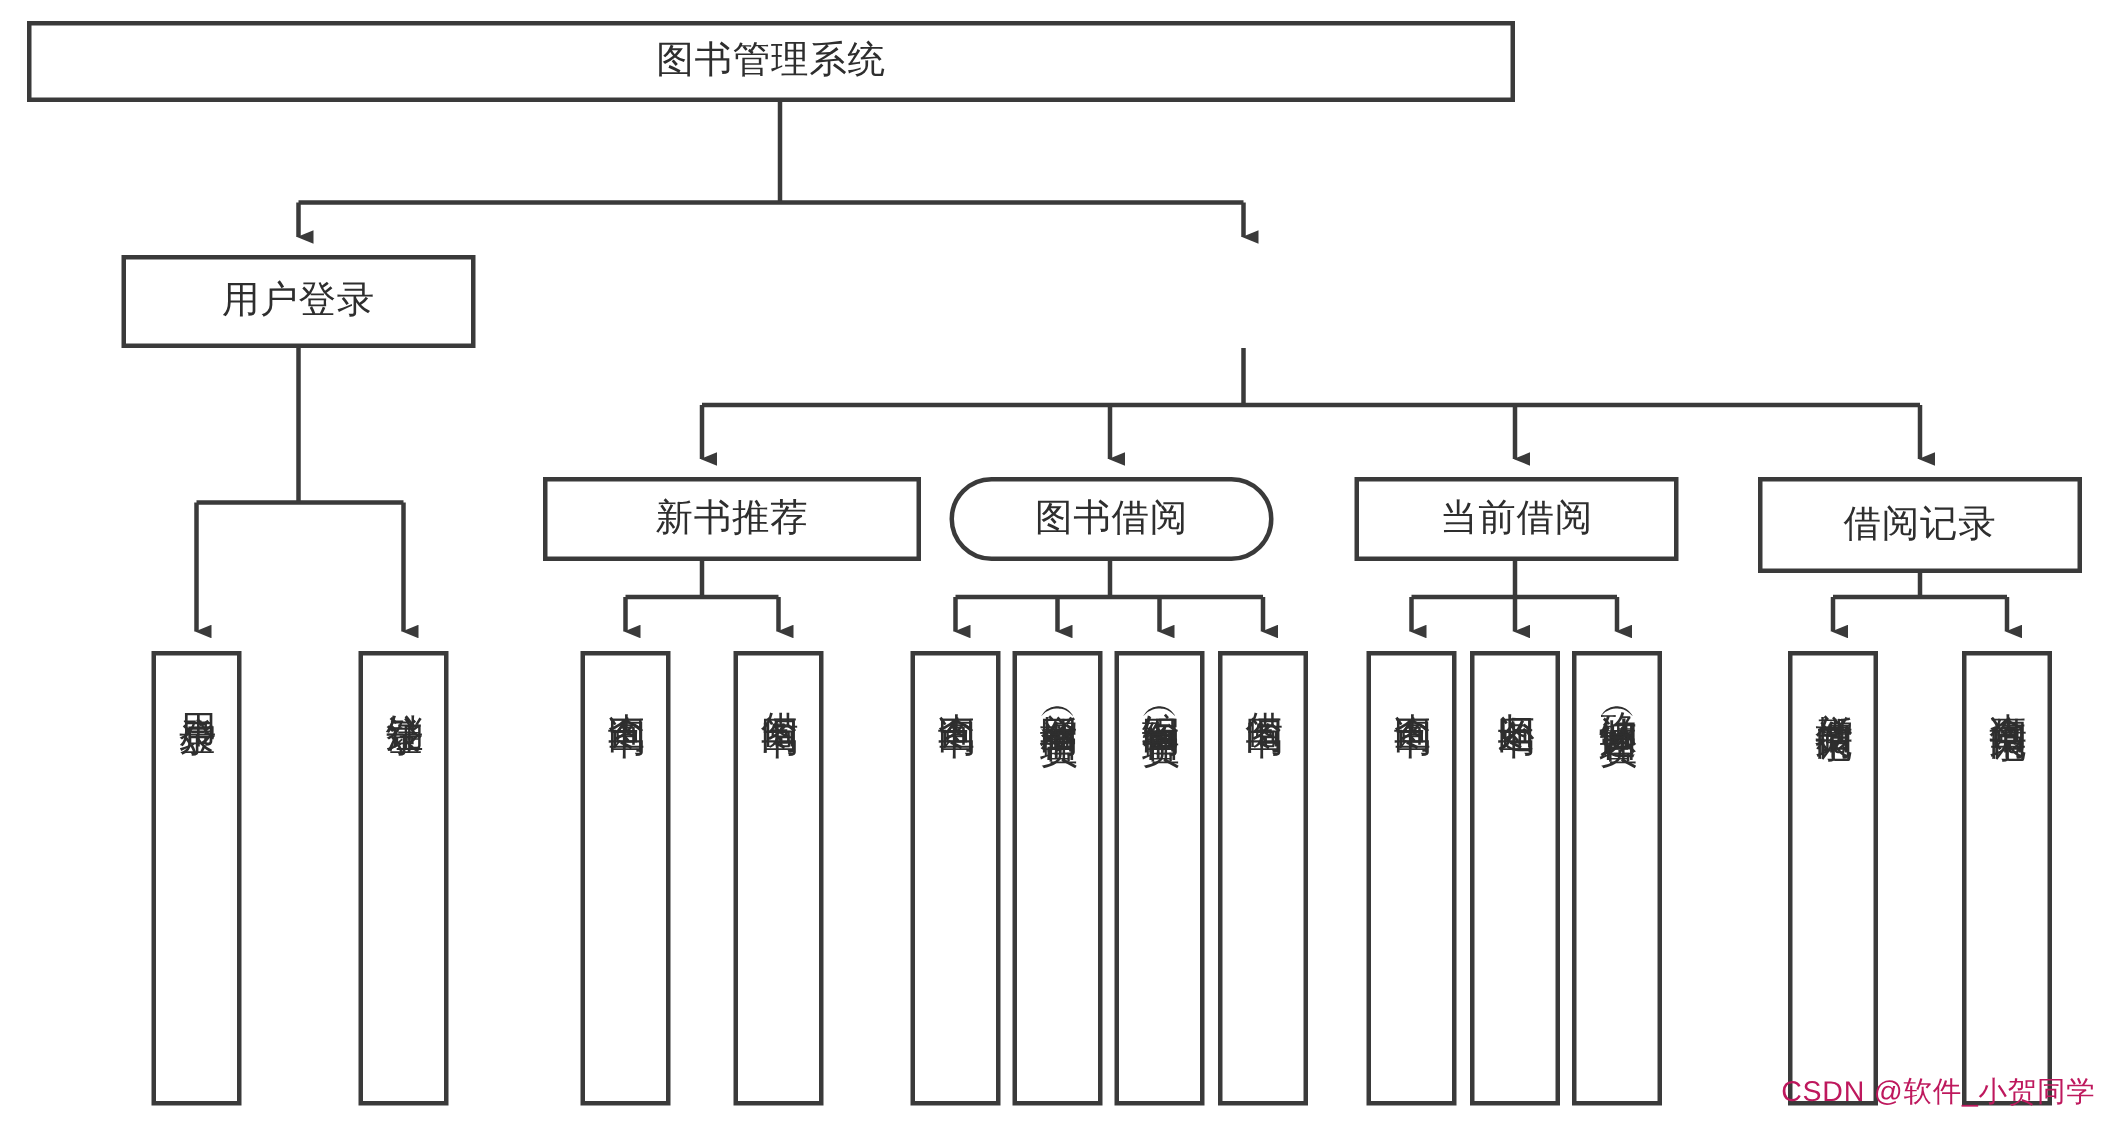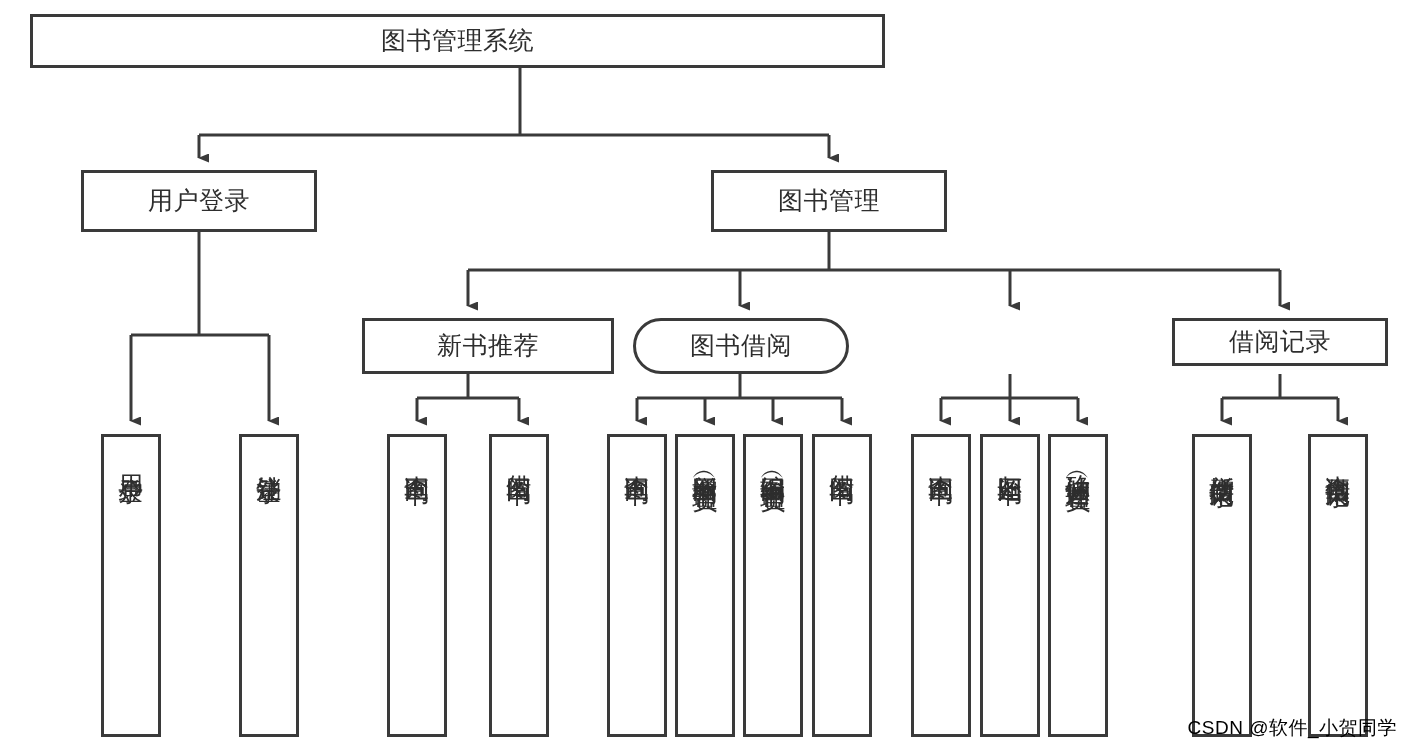--- a/index.html
+++ b/index.html
@@ -60,21 +60,21 @@
     font-size: 25px;
     line-height: 1.22;
     letter-spacing: 2px;
     white-space: nowrap;
   }
   #watermark {
     position: absolute;
     right: 8px;
     bottom: 6px;
     font-size: 19px;
-    color: #000000;
+    color: #be185d;
     letter-spacing: 0.5px;
     white-space: nowrap;
     user-select: none;
   }
 </style>
 </head>
 <body>
 
 <div id="diagram-root">
 
@@ -123,38 +123,38 @@
       <line x1="1010" y1="398" x2="1010" y2="421" marker-end="url(#arrowhead)"></line>
       <line x1="1078" y1="398" x2="1078" y2="421" marker-end="url(#arrowhead)"></line>
 
       <line x1="1280" y1="374" x2="1280" y2="398"></line>
       <line x1="1222" y1="398" x2="1338" y2="398"></line>
       <line x1="1222" y1="398" x2="1222" y2="421" marker-end="url(#arrowhead)"></line>
       <line x1="1338" y1="398" x2="1338" y2="421" marker-end="url(#arrowhead)"></line>
     </g>
   </svg>
 
-  <div class="node root horizontal" style="left:18px; top:14px; width:855px; height:54px;margin-left:12px;">
+  <div class="node root horizontal" style="left:18px; top:14px; width:992px; height:54px;">
     <span class="node-label">图书管理系统</span>
   </div>
 
   <div class="node horizontal" style="left:81px; top:170px; width:236px; height:62px;">
     <span class="node-label">用户登录</span>
   </div>
-  <div class="node horizontal" style="left:711px; top:170px; width:236px; height:62px;">
-    <span class="node-label">图书管理</span>
-  </div>
 
   <div class="node horizontal" style="left:362px; top:318px; width:252px; height:56px;">
     <span class="node-label">新书推荐</span>
   </div>
   <div class="node horizontal" style="left:633px; top:318px; width:216px; height:56px;border-radius:28px;">
     <span class="node-label">图书借阅</span>
   </div>
-  <div class="node horizontal" style="left:1172px; top:318px; width:216px; height:48px;">
+  <div class="node horizontal" style="left:903px; top:318px; width:216px; height:56px;">
+    <span class="node-label">当前借阅</span>
+  </div>
+  <div class="node horizontal" style="left:1172px; top:318px; width:216px; height:64px;">
     <span class="node-label">借阅记录</span>
   </div>
 
   <div class="node vertical" style="left:101px; top:434px; width:60px; height:303px;">
     <span class="node-label">用户登录</span>
   </div>
   <div class="node vertical" style="left:239px; top:434px; width:60px; height:303px;">
     <span class="node-label">注销登录</span>
   </div>
 

